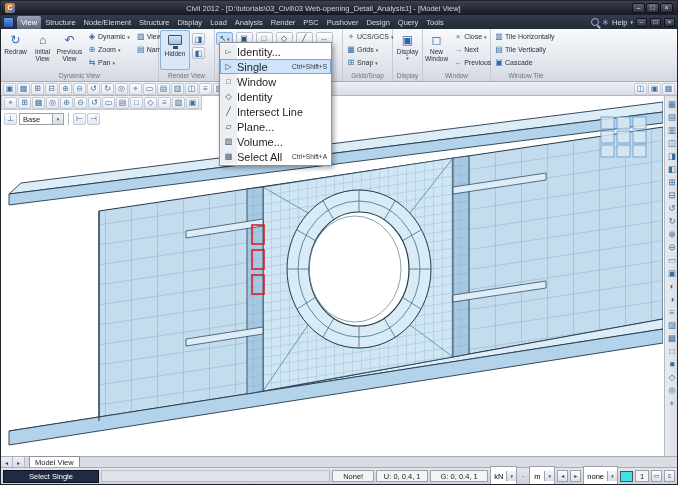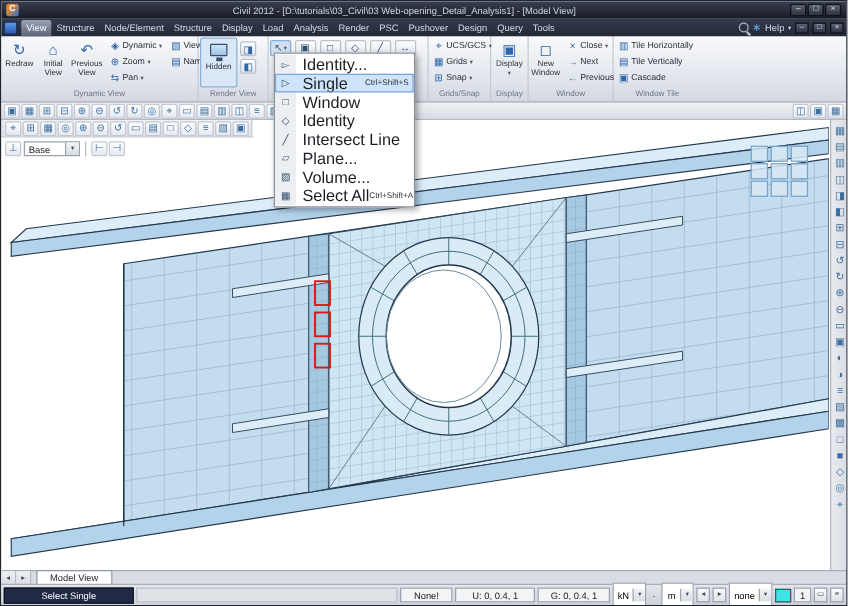--- a/index.html
+++ b/index.html
@@ -61,30 +61,30 @@
 .bb-caret{width:11px;height:10px;background:linear-gradient(#f2f4f7,#d8dde4);border-left:1px solid #9aa2ad;font-size:5px;text-align:center;line-height:10px;color:#444}
 .bb-sep{width:1px;height:12px;background:#b6bcc6;margin:0 2px}
 .model-svg{position:absolute;top:3px;left:0;z-index:1}
 
 .right-toolbar{position:absolute;top:95px;left:663px;width:15px;height:360px;background:linear-gradient(90deg,#e8ebef,#d8dce2);border-left:1px solid #b3b9c3;display:flex;flex-direction:column;align-items:center;padding-top:2px;z-index:3}
 .rt-ic{width:13px;height:13px;font-size:8.5px;line-height:13px;text-align:center;color:#3c6e9f;flex:none}
 
 .menu-popup{position:absolute;left:218px;top:41px;width:113px;background:#fff;border:1px solid #8b9099;box-shadow:2px 2px 5px rgba(0,0,0,.35);z-index:99;padding:1px 0}
 .mrow{display:flex;align-items:center;height:15px;padding-right:4px;background:linear-gradient(90deg,#eceef2 0,#eceef2 17px,#ffffff 17px)}
 .m-ic{width:17px;text-align:center;font-size:8px;color:#30506e;flex:none}
-.m-lbl{font-size:13px;color:#1c1e24;margin-left:5px;white-space:nowrap}
+.m-lbl{font-size:11px;color:#1c1e24;margin-left:0;white-space:nowrap}
 .m-sc{margin-left:auto;font-size:6.5px;color:#333;white-space:nowrap}
 .mrow.highlight{background:#cde4fb;outline:1px solid #7da7d9;outline-offset:-1px}
 
 .bottomtabs{position:absolute;left:0;top:455px;right:0;height:13px;background:#d9dce2;border-top:1px solid #a6adb9;display:flex;align-items:flex-end;z-index:4}
 .bt-arrow{width:12px;height:12px;font-size:6px;text-align:center;line-height:12px;color:#445;border-right:1px solid #b6bcc6;background:linear-gradient(#eef0f4,#d6dae1)}
-.bt-tab{height:13px;background:#fff;border:1px solid #8a93a0;border-bottom:none;padding:0 10px;font-size:7.5px;line-height:12px;margin-left:4px;color:#1c1e24}
+.bt-tab{height:13px;background:#fff;border:1px solid #8a93a0;border-bottom:none;padding:0 5px;font-size:7.5px;line-height:12px;margin-left:4px;color:#1c1e24}
 
 .statusbar{position:absolute;bottom:0;left:0;right:0;height:17px;background:linear-gradient(#e3e6ea,#cdd2d9);border-top:1px solid #a6adb9;display:flex;align-items:center;gap:2px;padding:0 2px;font-size:7.5px;z-index:5}
-.sb-mode{width:104px;height:13px;background:#202a44;color:#fff;display:flex;align-items:center;justify-content:center;border:1px solid #0c1220;flex:none}
+.sb-mode{width:96px;height:13px;background:#202a44;color:#fff;display:flex;align-items:center;justify-content:center;border:1px solid #0c1220;flex:none}
 .sb-spacer{flex:1;height:12px;border:1px solid #b9bfc8;background:#dfe3e8}
 .sb-field{height:12px;border:1px solid #9aa2ad;background:#f2f4f6;display:flex;align-items:center;justify-content:center;padding:0 0;color:#222;white-space:nowrap;flex:none}
 .sb-combo{display:flex;align-items:center;height:20px;border:1px solid #9aa2ad;background:#fff;flex:none}
 .sb-cv{padding:0 3px;min-width:14px;text-align:center}
 .sb-caret{width:10px;height:10px;background:linear-gradient(#f2f4f7,#d8dde4);border-left:1px solid #9aa2ad;font-size:5px;text-align:center;line-height:10px;color:#444}
 .sb-btn{width:11px;height:12px;border:1px solid #9aa2ad;background:linear-gradient(#fbfcfd,#dde2e8);font-size:6px;text-align:center;line-height:11px;color:#444;flex:none}
 .sb-swatch{width:13px;height:11px;background:#3fe3e6;border:1px solid #49525e;flex:none}
 .sb-dot{width:8px;text-align:center;color:#444;flex:none}
 </style>
 </head>
@@ -556,21 +556,21 @@
   <div class="bottomtabs">
     <span class="bt-arrow">◂</span>
     <span class="bt-arrow">▸</span>
     <span class="bt-tab">Model View</span>
   </div>
 
   <div class="statusbar">
     <span class="sb-mode">Select Single</span>
     <span class="sb-spacer"></span>
     <span class="sb-field" style="width:42px">None!</span>
-    <span class="sb-field" style="width:64px">U: 0, 0.4, 1</span>
+    <span class="sb-field" style="width:52px">U: 0, 0.4, 1</span>
     <span class="sb-field" style="width:58px">G: 0, 0.4, 1</span>
     <span class="sb-combo">
       <span class="sb-cv">kN</span>
       <span class="sb-caret">▾</span>
     </span>
     <span class="sb-dot">·</span>
     <span class="sb-combo">
       <span class="sb-cv">m</span>
       <span class="sb-caret">▾</span>
     </span>

